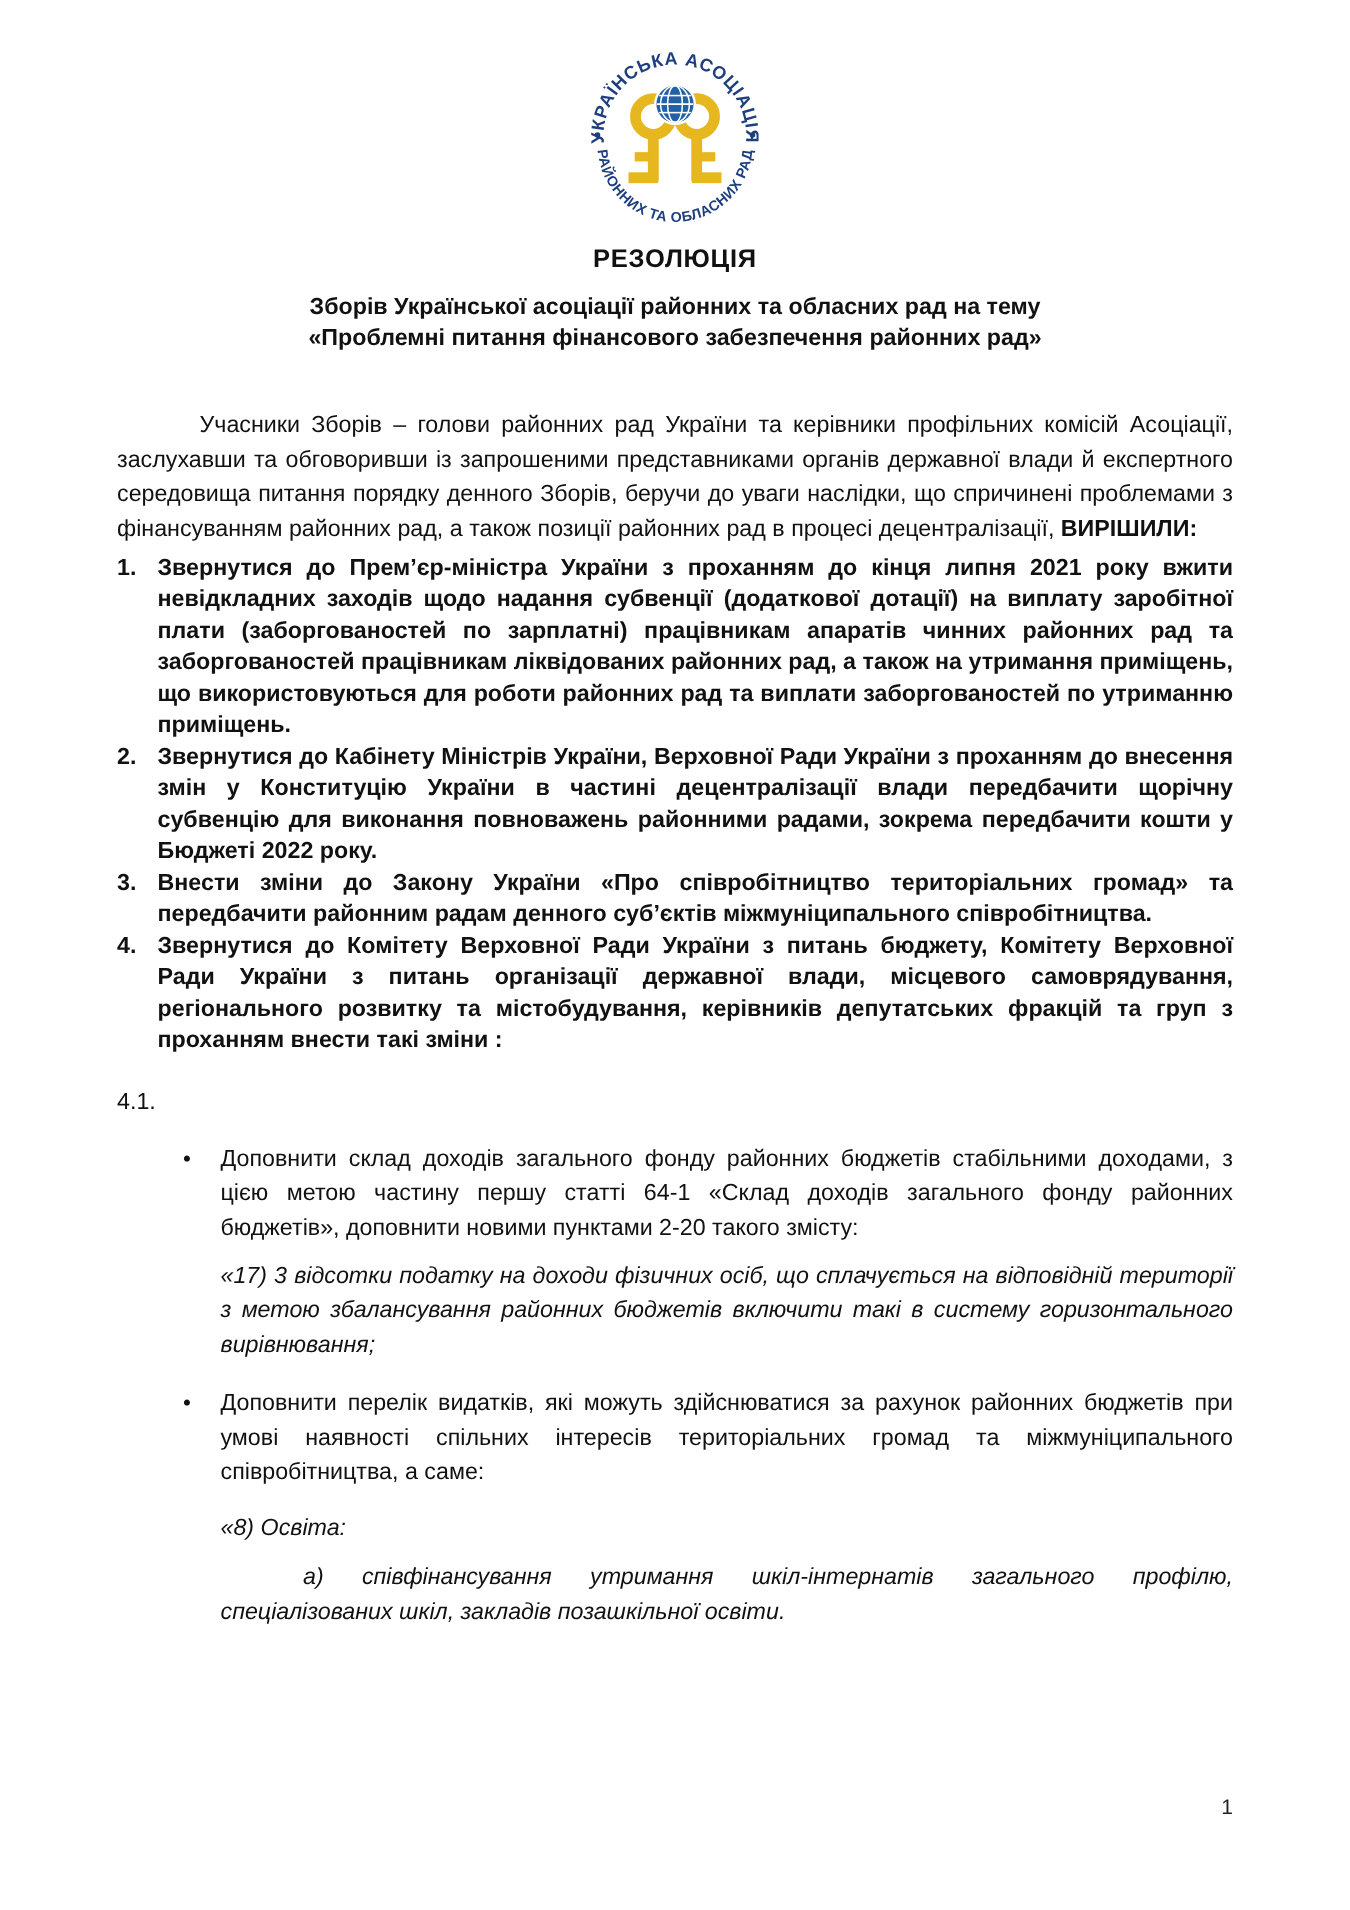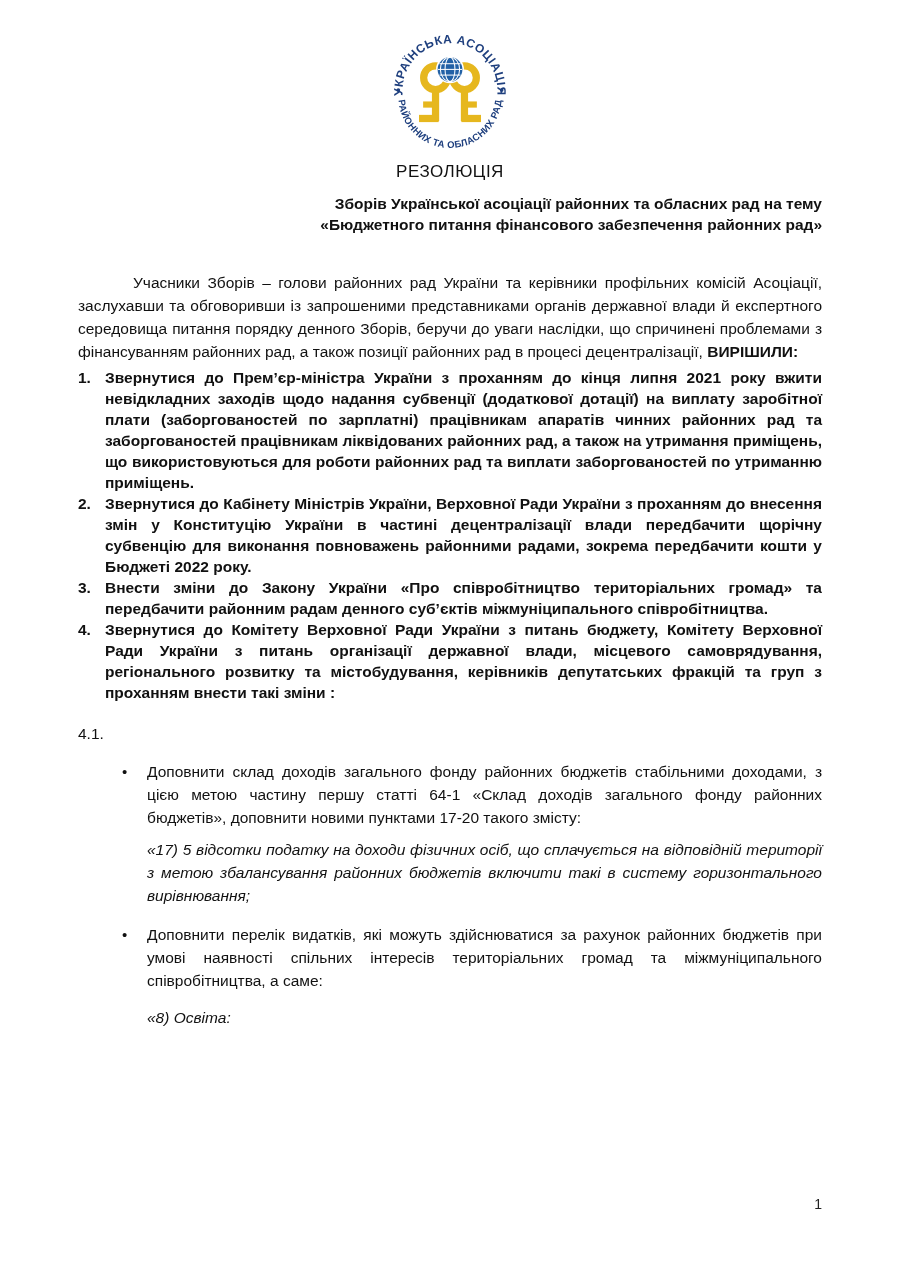--- a/index.html
+++ b/index.html
@@ -14,27 +14,27 @@
     overflow: hidden;
   }
   .content { padding: 0 78px; }
 
   
   .logo-wrap { width: 124px; margin: 26px auto 0 auto; }
 
   
   .doc-title {
     text-align: center;
-    font-weight: normal;
+    font-weight: bold;
     font-size: 17px;
     margin-top: 8px;
     letter-spacing: .5px;
   }
   .doc-subtitle {
-    text-align: right;
+    text-align: center;
     font-weight: bold;
     font-size: 15.5px;
     line-height: 21px;
     margin-top: 11px;
   }
 
   
   .intro {
     margin-top: 36px;
     font-size: 15.5px;
@@ -135,21 +135,21 @@
       </g>
     </svg>
   </div>
 
   <div class="content">
 
     <div class="doc-title">РЕЗОЛЮЦІЯ</div>
 
     <div class="doc-subtitle">
       <div>Зборів Української асоціації районних та обласних рад на тему</div>
-      <div>«Бюджетного питання фінансового забезпечення районних рад»</div>
+      <div>«Проблемні питання фінансового забезпечення районних рад»</div>
     </div>
 
     <p class="intro"><span>Учасники Зборів – голови районних рад України та керівники профільних комісій Асоціації, заслухавши та обговоривши із запрошеними представниками органів державної влади й експертного середовища питання порядку денного Зборів, беручи до уваги наслідки, що спричинені проблемами з фінансуванням районних рад, а також позиції районних рад в процесі децентралізації, </span><b>ВИРІШИЛИ:</b></p>
 
     <div class="res-list">
       <div class="res-item">
         <span class="res-num">1.</span>
         <span class="res-text">Звернутися до Прем’єр-міністра України з проханням до кінця липня 2021 року вжити невідкладних заходів щодо надання субвенції (додаткової дотації) на виплату заробітної плати (заборгованостей по зарплатні) працівникам апаратів чинних районних рад та заборгованостей працівникам ліквідованих районних рад, а також на утримання приміщень, що використовуються для роботи районних рад та виплати заборгованостей по утриманню приміщень.</span>
       </div>
       <div class="res-item">
@@ -165,30 +165,31 @@
         <span class="res-text">Звернутися до Комітету Верховної Ради України з питань бюджету, Комітету Верховної Ради України з питань організації державної влади, місцевого самоврядування, регіонального розвитку та містобудування, керівників депутатських фракцій та груп з проханням внести такі зміни :</span>
       </div>
     </div>
 
     <div class="sec-head">
       <span class="sec-num">4.1.</span>
     </div>
 
     <div class="bullet-item">
       <span class="bullet-marker"></span>
-      <div class="bullet-body">Доповнити склад доходів загального фонду районних бюджетів стабільними доходами, з цією метою частину першу статті 64-1 «Склад доходів загального фонду  районних бюджетів», доповнити новими пунктами 17-20 такого змісту:</div>
+      <div class="bullet-body">Доповнити склад доходів загального фонду районних бюджетів стабільними доходами, з цією метою частину першу статті 64-1 «Склад доходів загального фонду  районних бюджетів», доповнити новими пунктами 2-20 такого змісту:</div>
     </div>
 
-    <div class="quote">«17) 5 відсотки податку на доходи  фізичних осіб, що сплачується на відповідній території з метою збалансування районних бюджетів включити такі в систему горизонтального вирівнювання;</div>
+    <div class="quote">«17) 3 відсотки податку на доходи  фізичних осіб, що сплачується на відповідній території з метою збалансування районних бюджетів включити такі в систему горизонтального вирівнювання;</div>
 
     <div class="bullet-item">
       <span class="bullet-marker"></span>
       <div class="bullet-body">Доповнити перелік видатків, які можуть здійснюватися за рахунок районних бюджетів при умові наявності спільних інтересів територіальних громад та міжмуніципального співробітництва, а саме:</div>
     </div>
 
     <div class="sub-label">«8) Освіта:</div>
+    <div class="sub-body">а) співфінансування утримання шкіл-інтернатів загального профілю, спеціалізованих шкіл, закладів позашкільної освіти.</div>
 
 
   </div>
 
   <div class="page-number">1</div>
 
 </div>
 
 </body></html>

